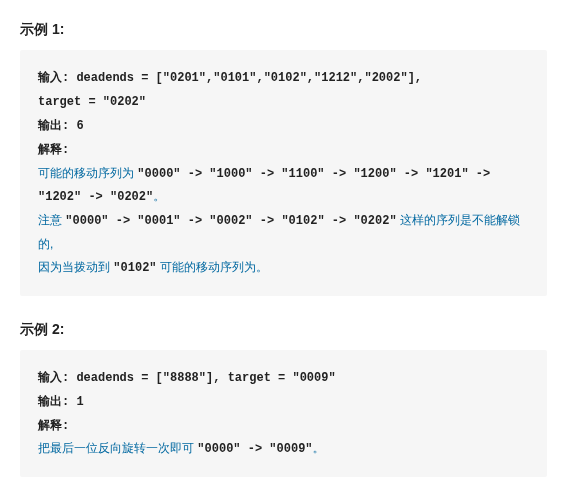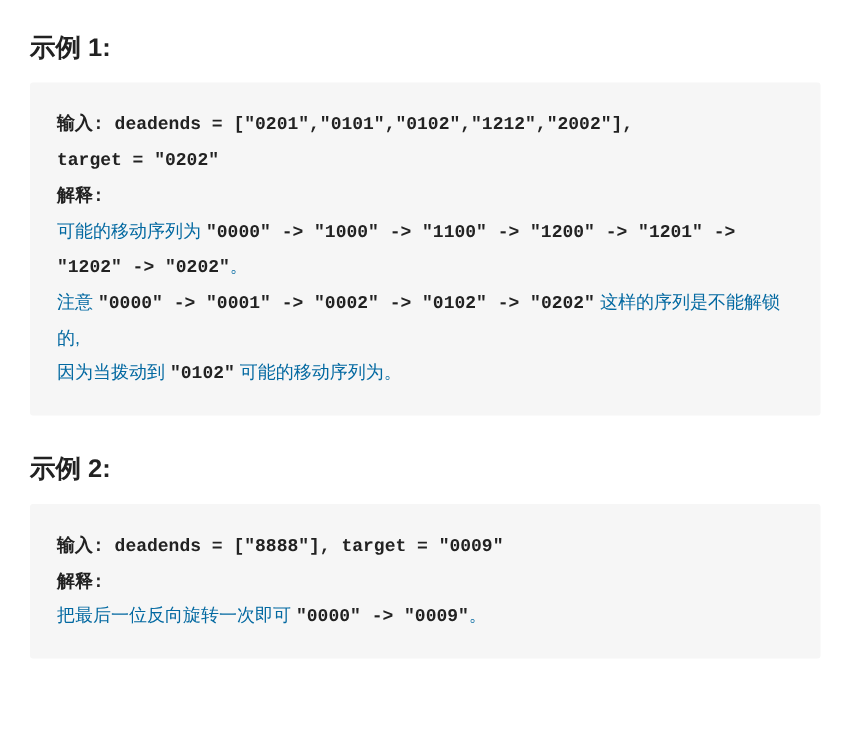--- a/index.html
+++ b/index.html
@@ -8,21 +8,21 @@
     background: #ffffff;
     color: #333;
     padding: 18px 20px;
     width: 567px;
     font-size: 14px;
     line-height: 1.6;
     position: relative;
   }
   .example-header {
     font-weight: 700;
-    font-size: 17px;
+    font-size: 14px;
     color: #222;
     margin-bottom: 10px;
   }
   .code-block {
     background: #f6f6f6;
     padding: 16px 18px;
     border-radius: 2px;
     margin-bottom: 22px;
     font-size: 12px;
     line-height: 1.9;
@@ -41,33 +41,35 @@
   }
 </style>
 </head>
 <body>
 
 <div class="example-header">示例 1:</div>
 
 <div class="code-block">
   <div><span class="bold-mono">输入: deadends = ["0201","0101","0102","1212","2002"],</span></div>
   <div><span class="bold-mono">target = "0202"</span></div>
+  <div><span class="bold-mono">输出: 6</span></div>
   <div><span class="bold-mono">解释:</span></div>
   <div>
     <span class="explain-text">可能的移动序列为 </span><span class="bold-mono">"0000" -&gt; "1000" -&gt; "1100" -&gt; "1200" -&gt; "1201" -&gt; "1202" -&gt; "0202"</span><span class="explain-text">。</span>
   </div>
   <div>
     <span class="explain-text">注意 </span><span class="bold-mono">"0000" -&gt; "0001" -&gt; "0002" -&gt; "0102" -&gt; "0202"</span><span class="explain-text"> 这样的序列是不能解锁的,</span>
   </div>
   <div>
     <span class="explain-text">因为当拨动到 </span><span class="bold-mono">"0102"</span><span class="explain-text"> 可能的移动序列为。</span>
   </div>
 </div>
 
 <div class="example-header">示例 2:</div>
 
 <div class="code-block" style="margin-bottom:8px;">
   <div><span class="bold-mono">输入: deadends = ["8888"], target = "0009"</span></div>
+  <div><span class="bold-mono">输出: 1</span></div>
   <div><span class="bold-mono">解释:</span></div>
   <div>
     <span class="explain-text">把最后一位反向旋转一次即可 </span><span class="bold-mono">"0000" -&gt; "0009"</span><span class="explain-text">。</span>
   </div>
 </div>
 
 </body></html>

